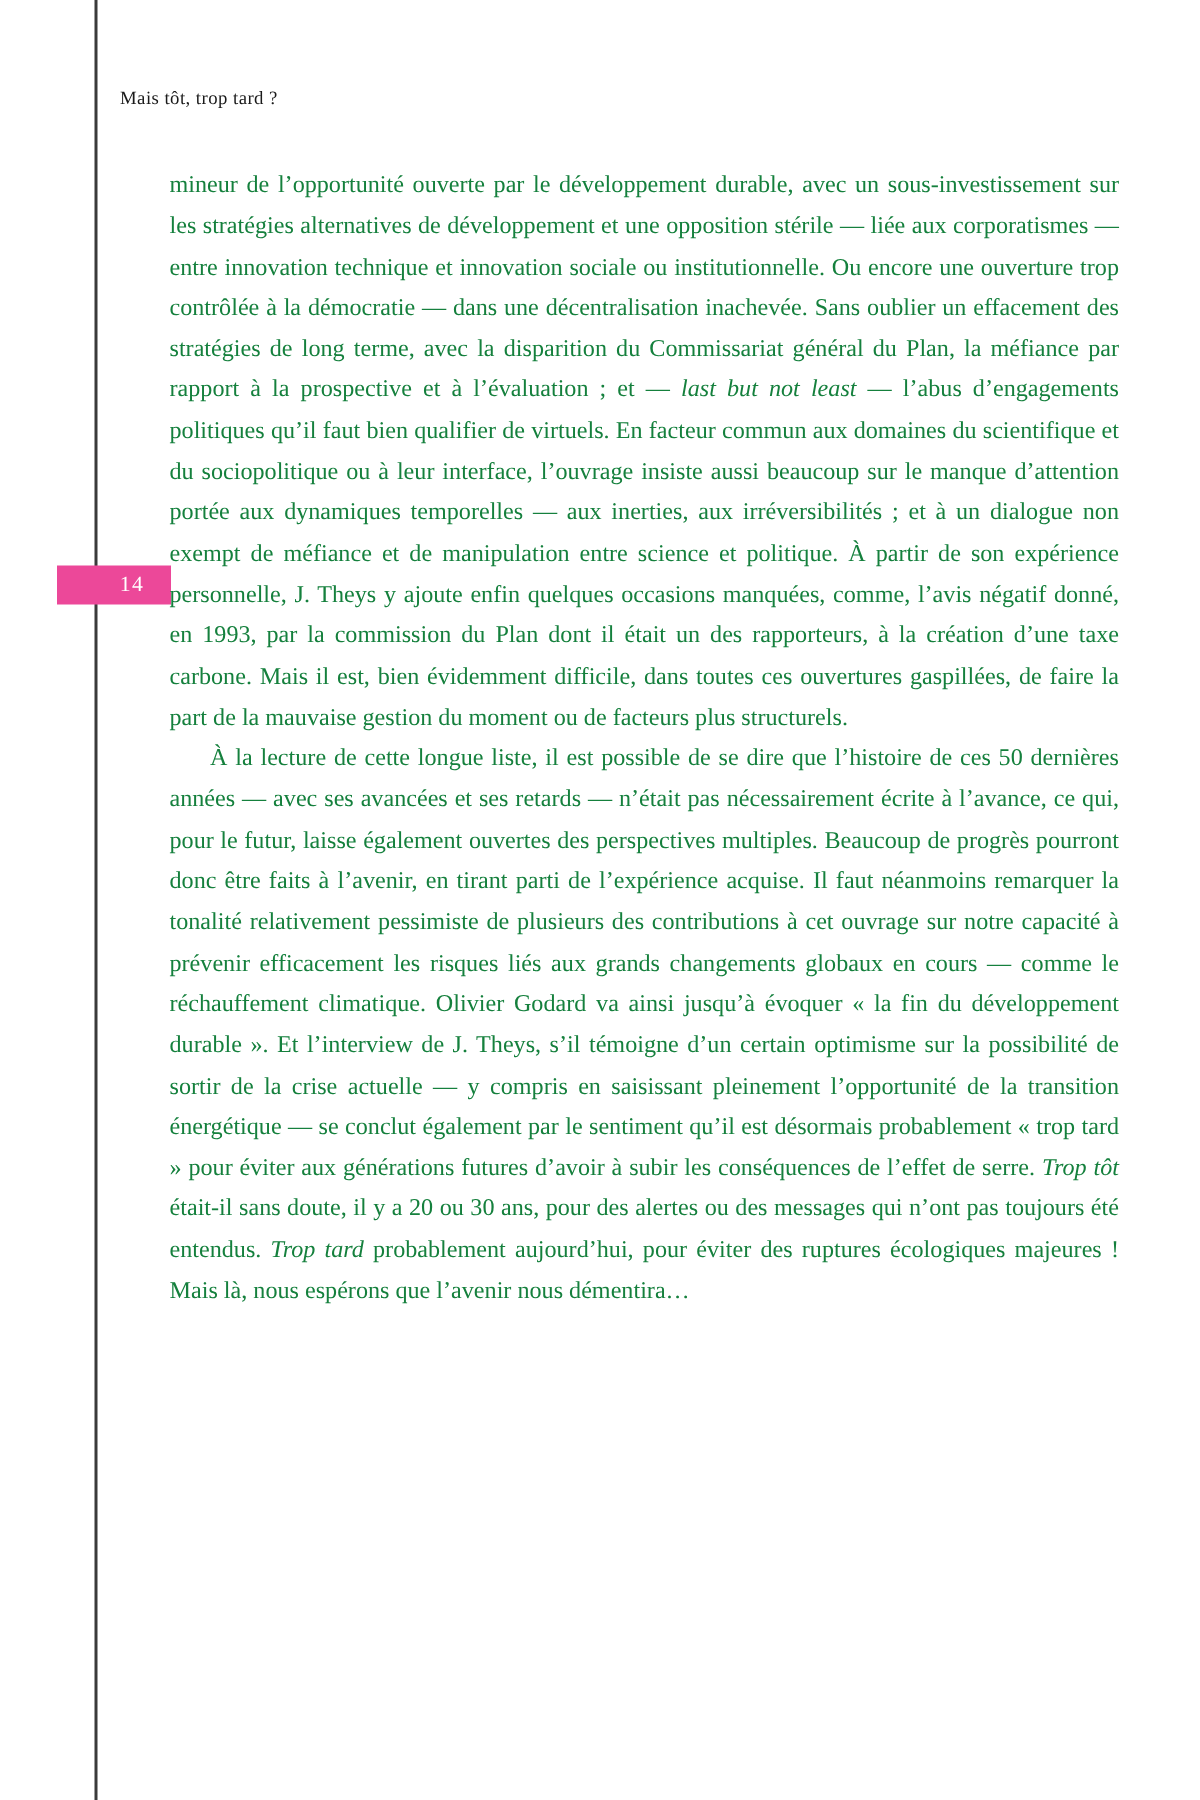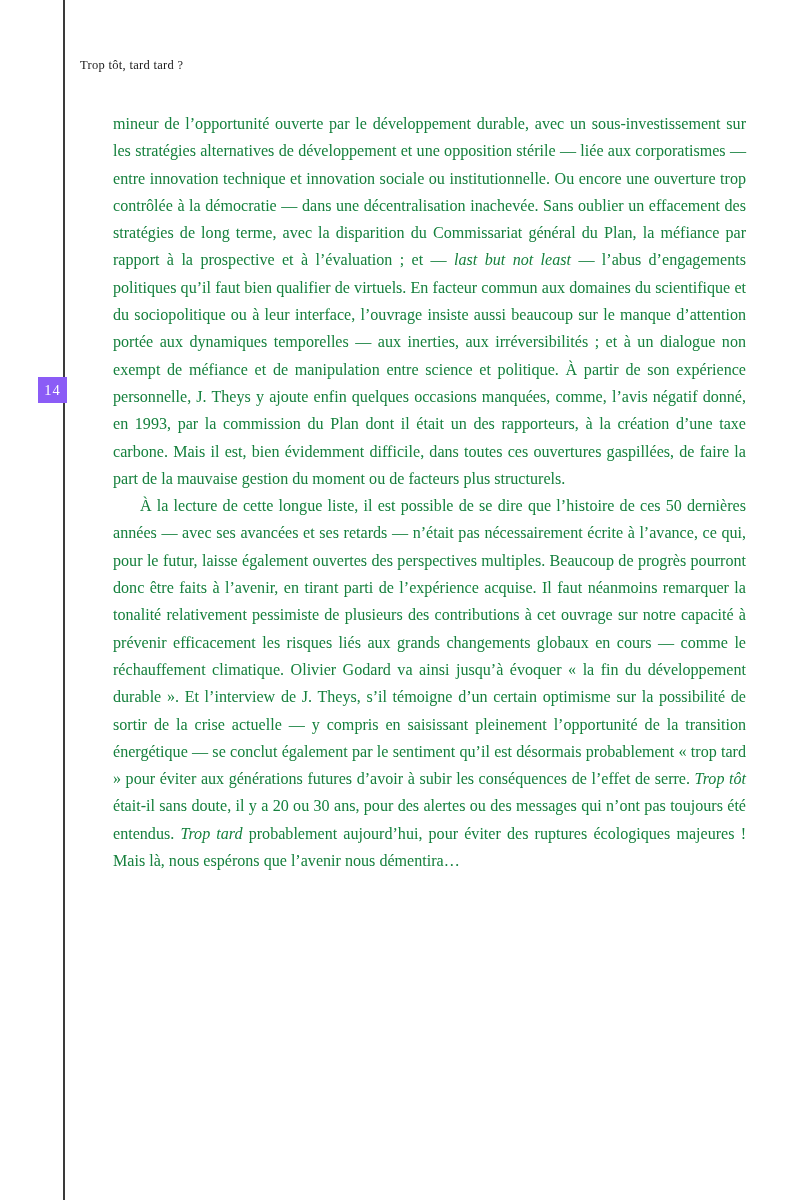--- a/index.html
+++ b/index.html
@@ -46,30 +46,31 @@
     letter-spacing: 0.3px;
     color: #1a1a1a;
     white-space: nowrap;
   }
 
   
   .folio {
     position: absolute;
     left: 38px;
     top: 377px;
-    width: 29px;
+    width: 52px;
     height: 26px;
-    background: #8b5cf6;
+    background: #ec4899;
     color: #ffffff;
     font-family: "Liberation Serif", serif;
     font-size: 14.5px;
     letter-spacing: 1px;
     display: flex;
     align-items: center;
     justify-content: center;
+    padding-left: 24px;
   }
 
   
   .text-column {
     position: absolute;
     left: 113px;
     top: 110px;
     width: 633px;
   }
 
@@ -90,21 +91,21 @@
     font-style: italic;
   }
 </style>
 </head>
 <body>
 
 <div class="page">
 
   <div class="left-rule"></div>
 
-  <div class="running-head">Trop tôt, tard tard ?</div>
+  <div class="running-head">Mais tôt, trop tard ?</div>
 
   <div class="folio">14</div>
 
   <div class="text-column">
     <p class="para" id="para-1">mineur de l’opportunité ouverte par le développement durable, avec un sous-investissement sur les stratégies alternatives de développement et une opposition stérile — liée aux corporatismes — entre innovation technique et innovation sociale ou institutionnelle. Ou encore une ouverture trop contrôlée à la démocratie — dans une décentralisation inachevée. Sans oublier un effacement des stratégies de long terme, avec la disparition du Commissariat général du Plan, la méfiance par rapport à la prospective et à l’évaluation ; et — <em>last but not least</em> — l’abus d’engagements politiques qu’il faut bien qualifier de virtuels. En facteur commun aux domaines du scientifique et du sociopolitique ou à leur interface, l’ouvrage insiste aussi beaucoup sur le manque d’attention portée aux dynamiques temporelles — aux inerties, aux irréversibilités ; et à un dialogue non exempt de méfiance et de manipulation entre science et politique. À partir de son expérience personnelle, J. Theys y ajoute enfin quelques occasions manquées, comme, l’avis négatif donné, en 1993, par la commission du Plan dont il était un des rapporteurs, à la création d’une taxe carbone. Mais il est, bien évidemment difficile, dans toutes ces ouvertures gaspillées, de faire la part de la mauvaise gestion du moment ou de facteurs plus structurels.</p>
     <p class="para" id="para-2">À la lecture de cette longue liste, il est possible de se dire que l’histoire de ces 50 dernières années — avec ses avancées et ses retards — n’était pas nécessairement écrite à l’avance, ce qui, pour le futur, laisse également ouvertes des perspectives multiples. Beaucoup de progrès pourront donc être faits à l’avenir, en tirant parti de l’expérience acquise. Il faut néanmoins remarquer la tonalité relativement pessimiste de plusieurs des contributions à cet ouvrage sur notre capacité à prévenir efficacement les risques liés aux grands changements globaux en cours — comme le réchauffement climatique. Olivier Godard va ainsi jusqu’à évoquer « la fin du développement durable ». Et l’interview de J. Theys, s’il témoigne d’un certain optimisme sur la possibilité de sortir de la crise actuelle — y compris en saisissant pleinement l’opportunité de la transition énergétique — se conclut également par le sentiment qu’il est désormais probablement « trop tard » pour éviter aux générations futures d’avoir à subir les conséquences de l’effet de serre. <em>Trop tôt</em> était-il sans doute, il y a 20 ou 30 ans, pour des alertes ou des messages qui n’ont pas toujours été entendus. <em>Trop tard</em> probablement aujourd’hui, pour éviter des ruptures écologiques majeures ! Mais là, nous espérons que l’avenir nous démentira…</p>
   </div>
 
 </div>
 

